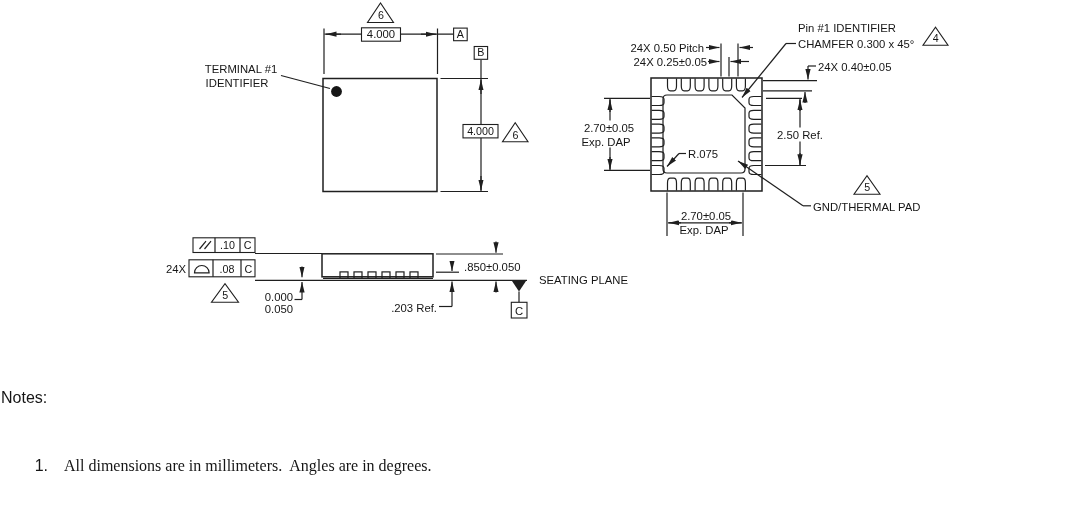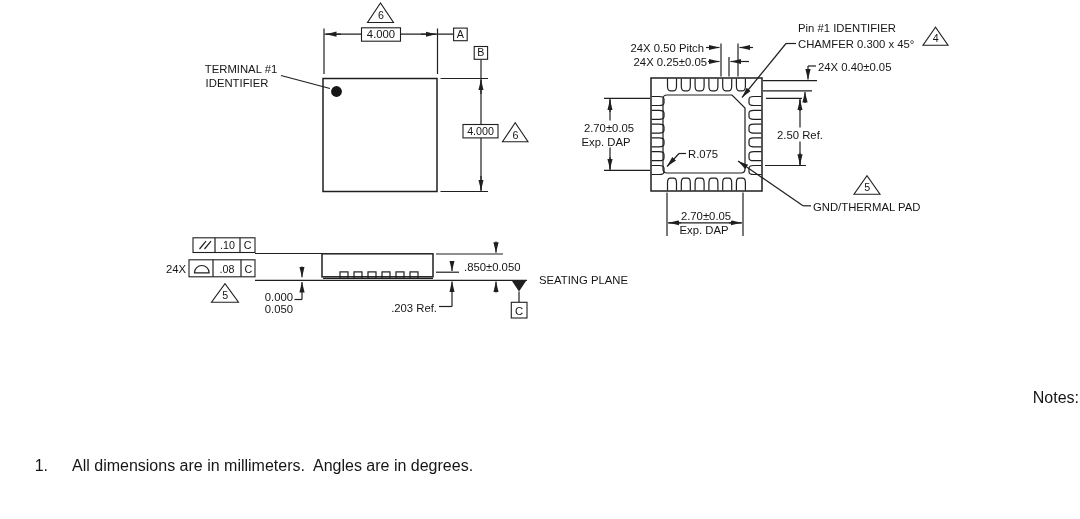--- a/index.html
+++ b/index.html
@@ -9,24 +9,24 @@
   .ln{stroke:#1f1f1f;stroke-width:1.2;fill:none;}
   .ol{stroke:#1f1f1f;stroke-width:1.5;fill:#fff;}
   .box{stroke:#1f1f1f;stroke-width:1.1;fill:#fff;}
   .wbg{fill:#fff;stroke:none;}
   .t11{font-size:11.3px;}
   .t10{font-size:10.7px;}
   .mid{text-anchor:middle;}
   .end{text-anchor:end;}
   .notes{position:absolute;left:1px;top:344px;width:1078px;color:#161616;
          font-size:16px;line-height:21.4px;white-space:pre-wrap;}
-  .notes-heading{margin:0 0 4px 0;font-weight:400;text-align:right;}
+  .notes-heading{margin:0 0 4px 0;font-weight:400;}
   .note-row{display:flex;}
   .note-num{width:47px;text-align:right;flex:0 0 auto;}
-  .note-text{margin-left:24px;}
+  .note-text{margin-left:16px;font-family:Liberation Serif, serif;}
   .note-line{display:block;}
 </style>
 </head>
 <body>
 
 <div class="stage">
 
 <svg width="1080" height="344" viewBox="0 0 1080 344">
   <defs>
     <marker id="ah" markerUnits="userSpaceOnUse" markerWidth="12" markerHeight="9" refX="10.5" refY="4.5" orient="auto">

